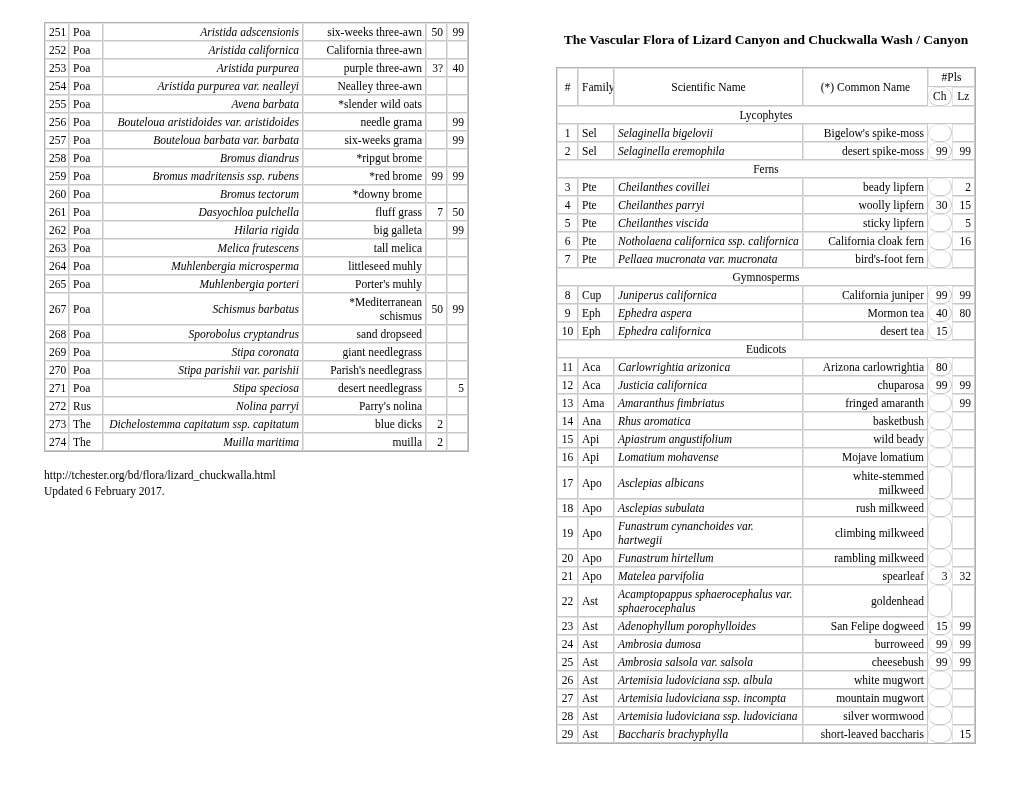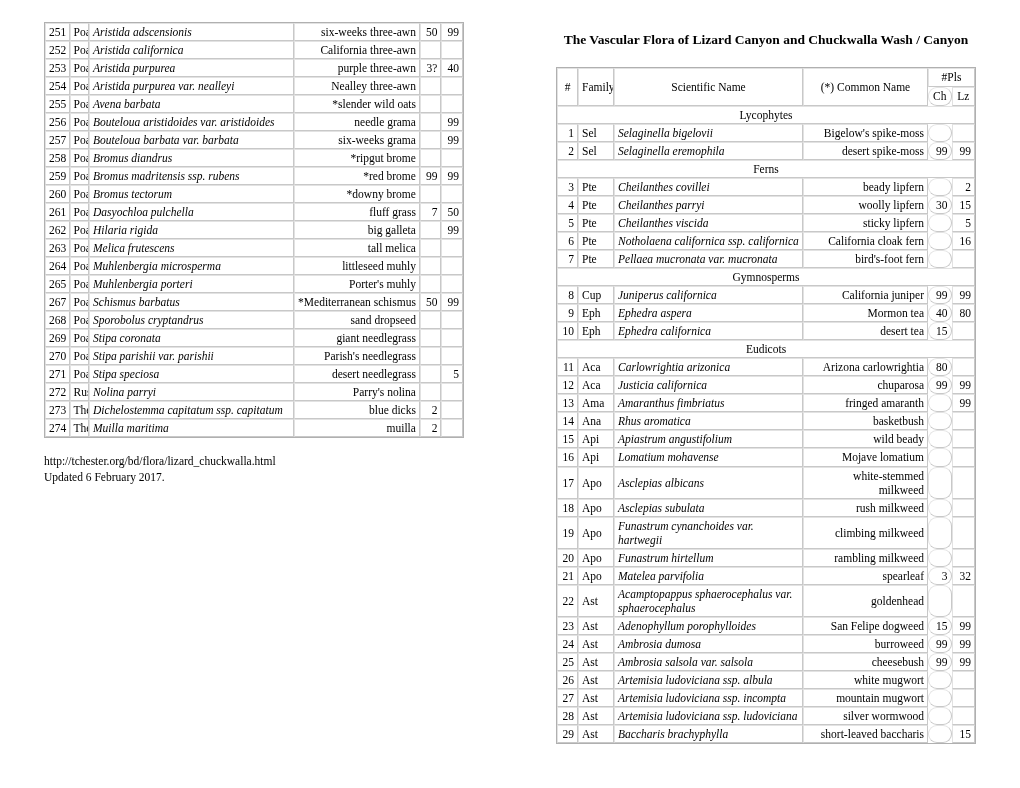--- a/index.html
+++ b/index.html
@@ -47,31 +47,31 @@
     border-left-color: #e2e2e2;
     padding: 1px 3px;
     vertical-align: middle;
     font-weight: normal;
     line-height: 1.22;
     height: 17px;
     box-sizing: border-box;
     overflow: hidden;
   }
 
-  .c-num    { text-align: right;  width: 24px; }
+  .c-num    { text-align: center;  width: 24px; }
   .c-fam    { text-align: left;   }
   .c-sci    { text-align: left;   font-style: italic; }
   .c-com    { text-align: right;   }
   .c-ch,
   .c-lz     { text-align: right;  width: 21px; }
 
   
   .tbl-left .c-num { width: 24px; }
-  .tbl-left .c-fam { width: 19px; }
-  .tbl-left .c-sci { width: 200px; }
+  .tbl-left .c-fam { width: 34px; }
+  .tbl-left .c-sci { width: 200px; text-align: right; }
   .tbl-left .c-com { width: 123px; }
   .tbl-left .c-ch  { width: 21px; }
   .tbl-left .c-lz  { width: 21px; }
 
   
   .tbl-right .c-num { width: 21px; }
   .tbl-right .c-fam { width: 36px; }
   .tbl-right .c-sci { width: 189px; }
   .tbl-right .c-com { width: 125px; }
   .tbl-right .c-ch  { width: 21px; border-radius: 9px; }

